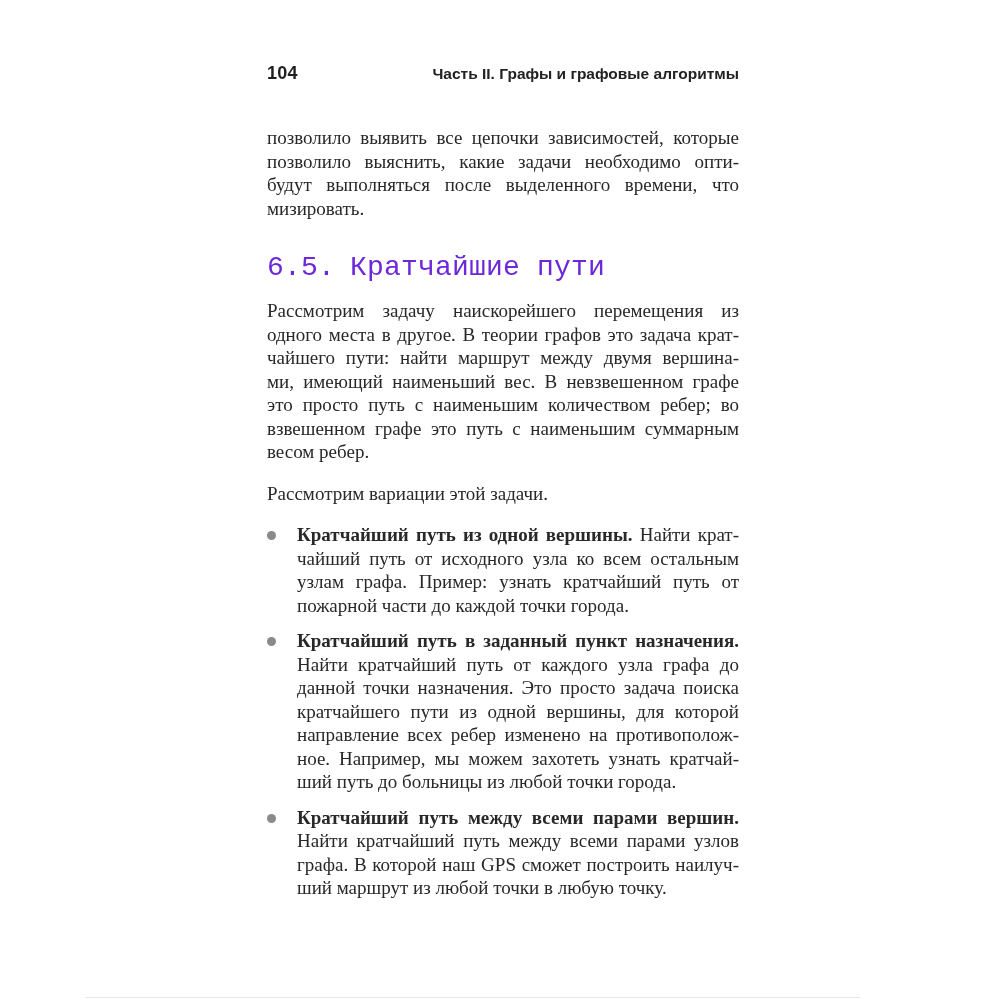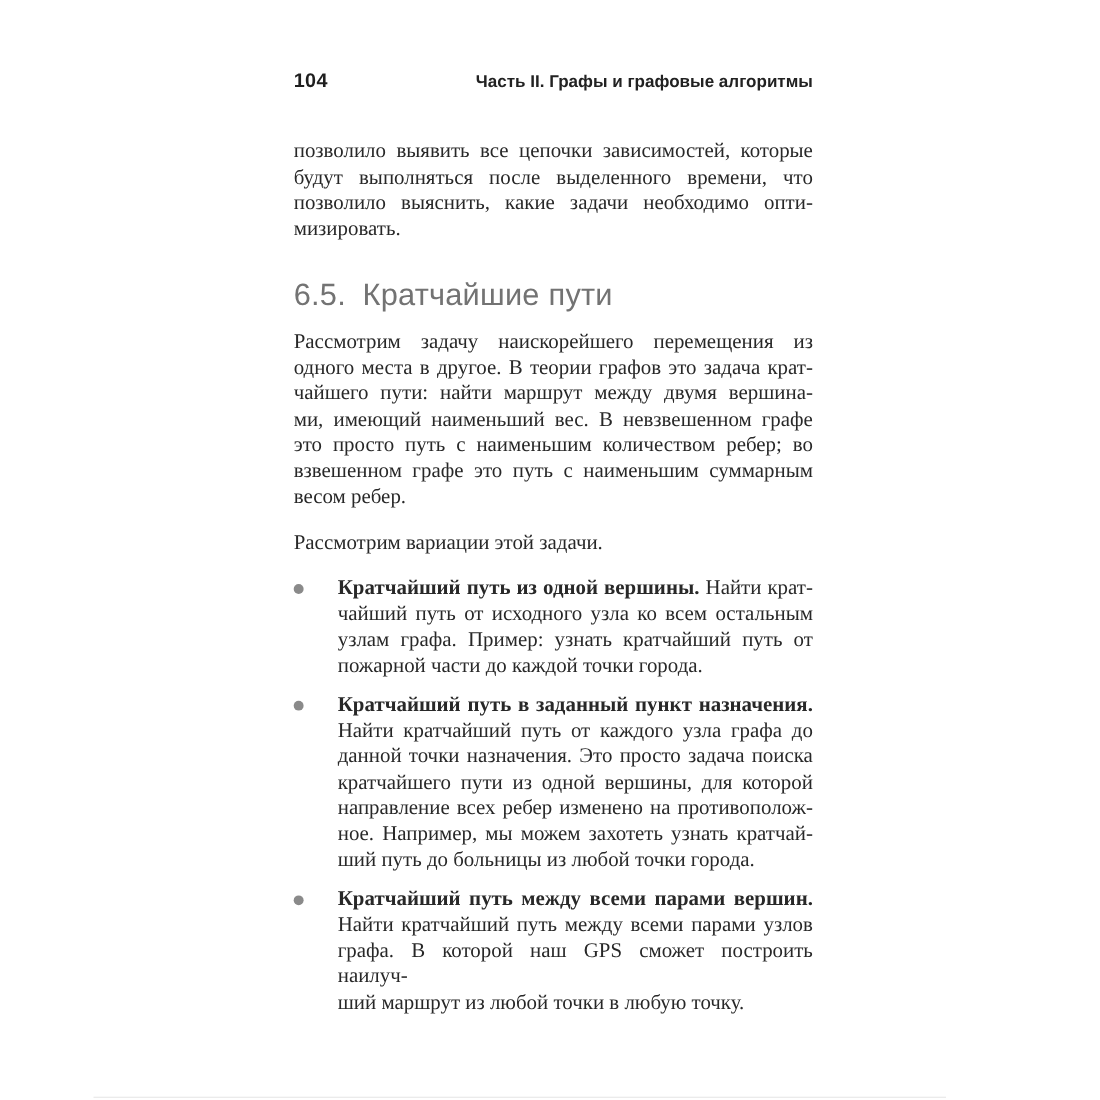--- a/index.html
+++ b/index.html
@@ -47,24 +47,24 @@
   .line {
     text-align: justify;
     text-align-last: justify;
     white-space: normal;
   }
   .line.last {
     text-align: left;
     text-align-last: left;
   }
   .section-heading {
-    font-family: Liberation Sans, sans-serif;
+    font-family: Liberation Mono, monospace;
     font-size: 28px;
     font-weight: 400;
-    color: #737373;
+    color: #6d28d9;
     line-height: 34px;
     margin: 31px 0 14px 0;
     letter-spacing: 0.2px;
   }
   .heading-number {
     margin-right: 15px;
   }
   .bullet-list {
     margin-top: 15px;
   }
@@ -75,21 +75,21 @@
   .dot {
     flex: none;
     width: 9px;
     height: 9px;
     border-radius: 50%;
     background: #8a8a8a;
     margin-top: 8px;
   }
   .bullet-body {
     flex: 1;
-    margin-left: 31px;
+    margin-left: 21px;
   }
   .bullet-body b {
     font-weight: 700;
   }
   .page-edge {
     position: absolute;
     left: 85px;
     top: 997px;
     width: 775px;
     height: 1px;
@@ -101,22 +101,22 @@
 
 <div class="page">
   <div class="doc-header">
     <span class="page-number">104</span>
     <span class="running-title">Часть II. Графы и графовые алгоритмы</span>
   </div>
 
   <div class="content">
       <div class="para">
         <div class="line">позволило выявить все цепочки зависимостей, которые</div>
+        <div class="line">позволило выяснить, какие задачи необходимо опти-</div>
         <div class="line">будут выполняться после выделенного времени, что</div>
-        <div class="line">позволило выяснить, какие задачи необходимо опти-</div>
         <div class="line last">мизировать.</div>
       </div>
       <h2 class="section-heading"><span class="heading-number">6.5.</span><span class="heading-title">Кратчайшие пути</span></h2>
       <div class="para">
         <div class="line">Рассмотрим задачу наискорейшего перемещения из</div>
         <div class="line">одного места в другое. В теории графов это задача крат-</div>
         <div class="line">чайшего пути: найти маршрут между двумя вершина-</div>
         <div class="line">ми, имеющий наименьший вес. В невзвешенном графе</div>
         <div class="line">это просто путь с наименьшим количеством ребер; во</div>
         <div class="line">взвешенном графе это путь с наименьшим суммарным</div>

